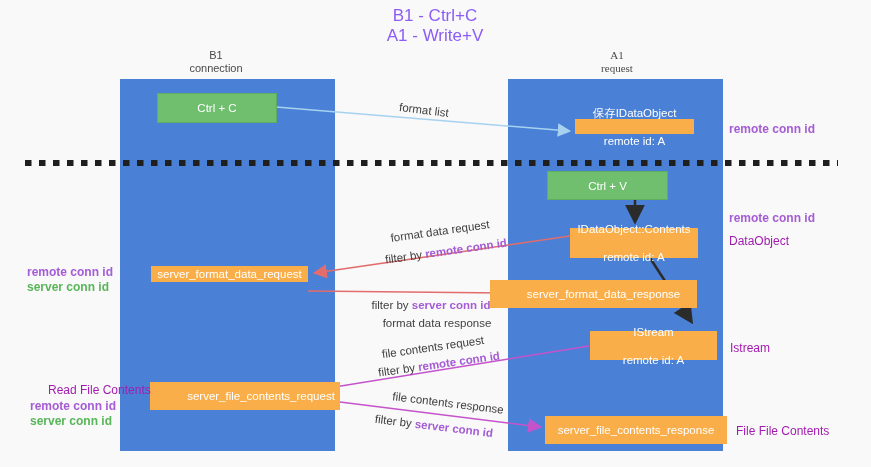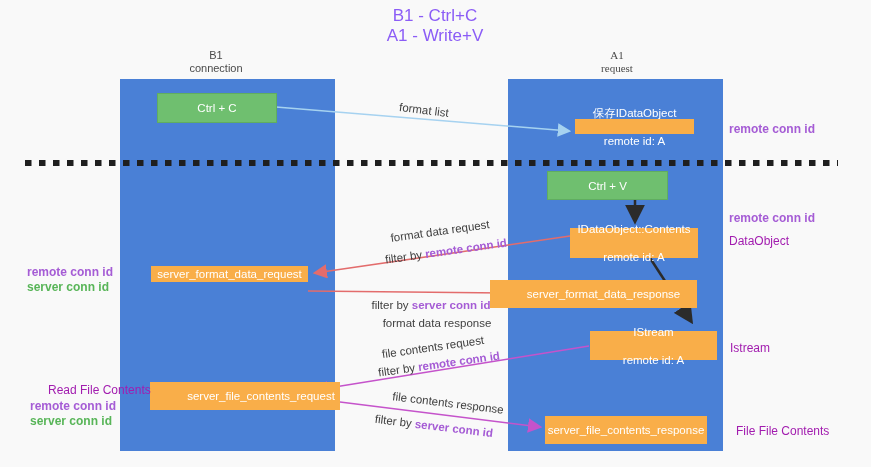--- a/index.html
+++ b/index.html
@@ -120,21 +120,21 @@
 
   <div class="box orange" style="left:590px;top:331px;width:127px;height:29px;">
     <span><span>IStream</span><br>
     <span>remote id: A</span></span>
   </div>
 
   <div class="box orange" style="left:150px;top:382px;width:158px;height:28px;padding-left:32px;">
     <span>server_file_contents_request</span>
   </div>
 
-  <div class="box orange" style="left:545px;top:416px;width:162px;height:28px;">
+  <div class="box orange" style="left:545px;top:416px;width:182px;height:28px;">
     <span>server_file_contents_response</span>
   </div>
 
   <div class="lbl purple-b" style="left:729px;top:122px;">remote conn id</div>
   <div class="lbl purple-b" style="left:729px;top:211px;">remote conn id</div>
   <div class="lbl dark" style="left:729px;top:234px;">DataObject</div>
   <div class="lbl dark" style="left:730px;top:341px;">Istream</div>
   <div class="lbl dark" style="left:736px;top:424px;">File File Contents</div>
 
   <div class="side-block" style="left:27px;top:265px;">

